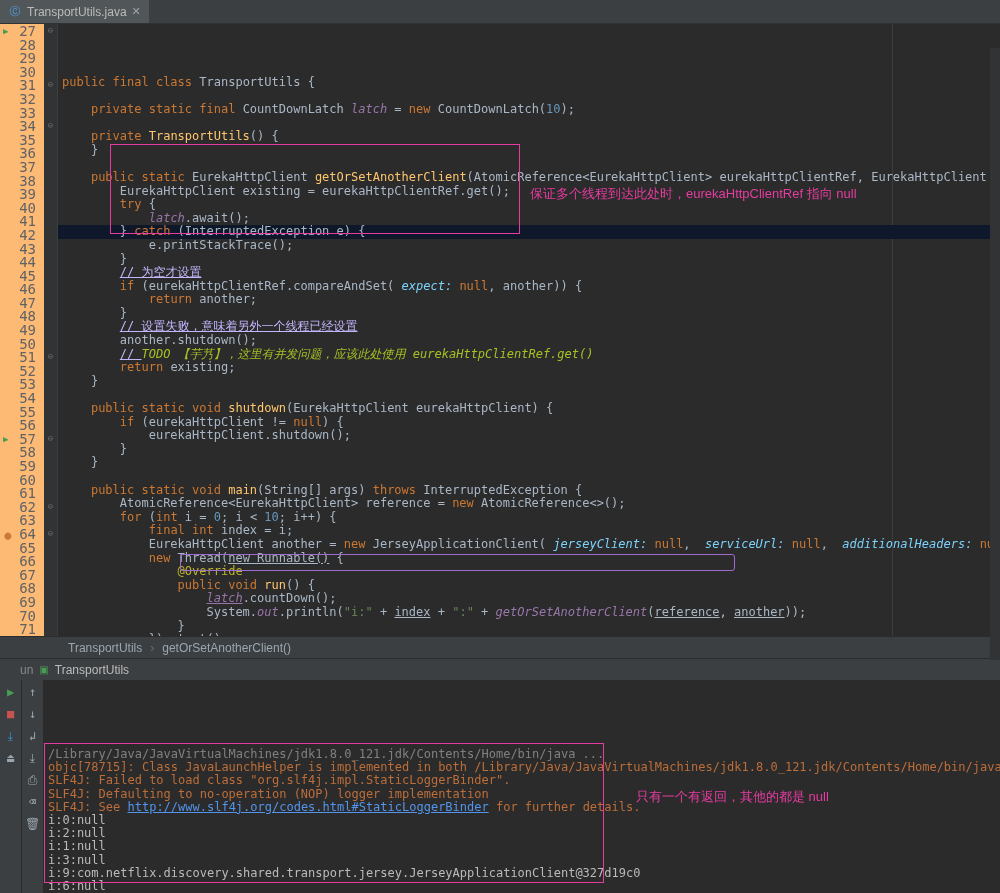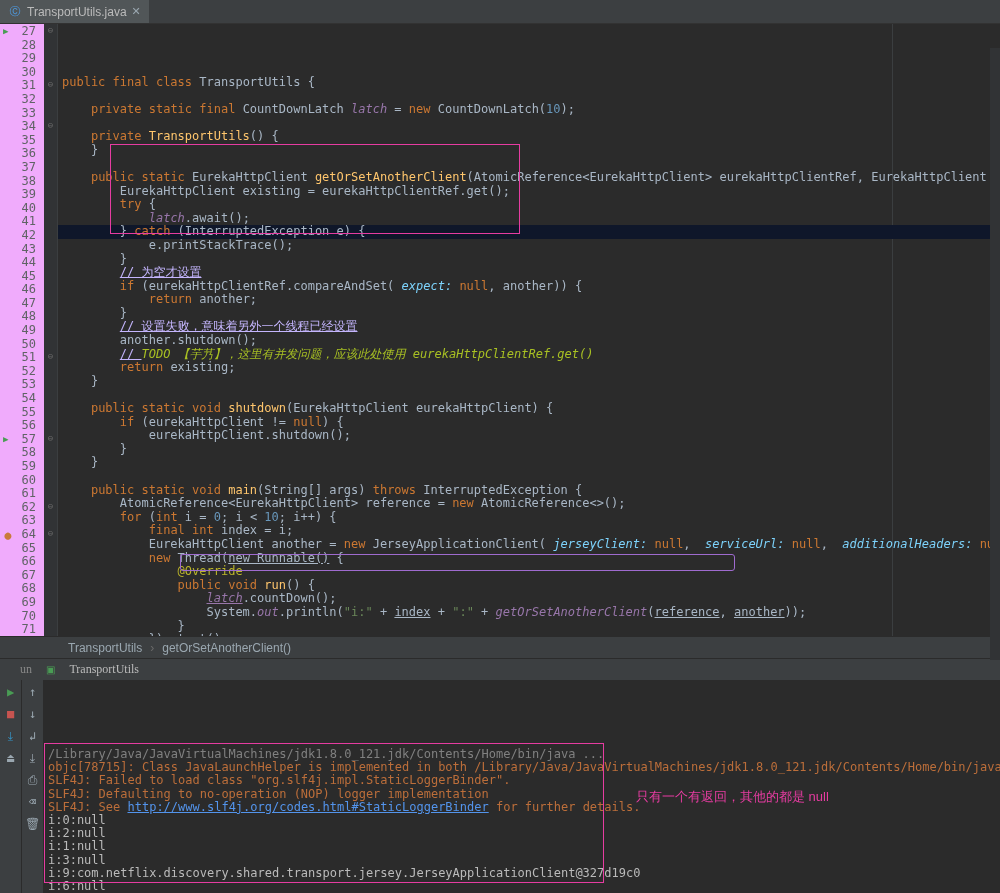--- a/index.html
+++ b/index.html
@@ -39,23 +39,23 @@
   .tab .close-x { color: #9aa7b0; font-size: 11px; cursor: pointer; }
   
   .editor {
     display: flex;
     height: 612px;
     background: #2b2b2b;
     position: relative;
   }
   .gutter {
     width: 44px;
-    background: #f0abfc;
+    background: #fdba74;
     color: #606366;
-    font-size: 12px;
+    font-size: 14px;
     text-align: right;
     padding-top: 1px;
     line-height: 13.6px;
     user-select: none;
     flex-shrink: 0;
   }
   .gutter .ln { padding-right: 8px; height: 13.6px; position: relative; }
   .gutter .ln.run::before {
     content: "▶";
     position: absolute;
@@ -152,23 +152,23 @@
   .breadcrumb .crumb { padding: 0 8px; }
   .breadcrumb .sep { color: #6a6a6a; }
 
   
   .run-header {
     height: 22px;
     background: #3c3f41;
     border-top: 1px solid #2b2b2b;
     display: flex;
     align-items: center;
-    gap: 14px;
+    gap: 6px;
     padding-left: 20px;
-    font-family: Liberation Serif, serif;
+    font-family: Liberation Sans, sans-serif;
     font-size: 12px;
     color: #bbbbbb;
     text-align: right;
   }
   .run-header .icon-console {
     color: #499c54; font-size: 10px;
   }
   .run-body {
     display: flex;
     height: 213px;
@@ -333,20 +333,21 @@
       <div></div>
       <div></div>
       <div></div>
     </div>
   <div class="code" id="code">
     <div class="rmargin"></div>
   <div class="line"><span class="kw">public final class </span><span class="cls">TransportUtils {</span></div><div class="line"><span></span></div><div class="line"><span>    </span><span class="kw">private static final </span><span class="cls">CountDownLatch </span><span class="staticfld">latch</span><span> = </span><span class="kw">new </span><span class="cls">CountDownLatch(</span><span class="num">10</span><span class="cls">);</span></div><div class="line"><span></span></div><div class="line"><span>    </span><span class="kw">private </span><span class="mtd">TransportUtils</span><span>() {</span></div><div class="line"><span>    }</span></div><div class="line"><span></span></div><div class="line"><span>    </span><span class="kw">public static </span><span class="cls">EurekaHttpClient </span><span class="mtd">getOrSetAnotherClient</span><span>(AtomicReference&lt;EurekaHttpClient&gt; eurekaHttpClientRef, EurekaHttpClient another) {</span></div><div class="line"><span>        EurekaHttpClient existing = eurekaHttpClientRef.get();</span></div><div class="line"><span>        </span><span class="kw">try </span><span>{</span></div><div class="line"><span>            </span><span class="staticfld">latch</span><span>.await();</span></div><div class="line sel"><span>        } </span><span class="kw">catch </span><span>(InterruptedException e) {</span></div><div class="line"><span>            e.printStackTrace();</span></div><div class="line"><span>        }</span></div><div class="line"><span>        </span><span class="cmt">// 为空才设置</span></div><div class="line"><span>        </span><span class="kw">if </span><span>(eurekaHttpClientRef.compareAndSet( </span><span class="param">expect: </span><span class="kw">null</span><span>, another)) {</span></div><div class="line"><span>            </span><span class="kw">return </span><span>another;</span></div><div class="line"><span>        }</span></div><div class="line"><span>        </span><span class="cmt">// 设置失败，意味着另外一个线程已经设置</span></div><div class="line"><span>        another.shutdown();</span></div><div class="line"><span>        </span><span class="cmt">// </span><span class="todo">TODO 【芋艿】，这里有并发问题，应该此处使用 eurekaHttpClientRef.get()</span></div><div class="line"><span>        </span><span class="kw">return </span><span>existing;</span></div><div class="line"><span>    }</span></div><div class="line"><span></span></div><div class="line"><span>    </span><span class="kw">public static void </span><span class="mtd">shutdown</span><span>(EurekaHttpClient eurekaHttpClient) {</span></div><div class="line"><span>        </span><span class="kw">if </span><span>(eurekaHttpClient != </span><span class="kw">null</span><span>) {</span></div><div class="line"><span>            eurekaHttpClient.shutdown();</span></div><div class="line"><span>        }</span></div><div class="line"><span>    }</span></div><div class="line"><span></span></div><div class="line"><span>    </span><span class="kw">public static void </span><span class="mtd">main</span><span>(String[] args) </span><span class="kw">throws </span><span>InterruptedException {</span></div><div class="line"><span>        AtomicReference&lt;EurekaHttpClient&gt; reference = </span><span class="kw">new </span><span>AtomicReference&lt;&gt;();</span></div><div class="line"><span>        </span><span class="kw">for </span><span>(</span><span class="kw">int </span><span>i = </span><span class="num">0</span><span>; i &lt; </span><span class="num">10</span><span>; i++) {</span></div><div class="line"><span>            </span><span class="kw">final int </span><span>index = i;</span></div><div class="line"><span>            EurekaHttpClient another = </span><span class="kw">new </span><span>JerseyApplicationClient( </span><span class="param">jerseyClient: </span><span class="kw">null</span><span>,  </span><span class="param">serviceUrl: </span><span class="kw">null</span><span>,  </span><span class="param">additionalHeaders: </span><span class="kw">null</span></div><div class="line"><span>            </span><span class="kw">new </span><span>Thread(</span><span class="underline">new Runnable()</span><span> {</span></div><div class="line"><span>                </span><span class="ann">@Override</span></div><div class="line"><span>                </span><span class="kw">public void </span><span class="mtd">run</span><span>() {</span></div><div class="line"><span>                    </span><span class="staticfld underline">latch</span><span>.countDown();</span></div><div class="line"><span>                    System.</span><span class="staticfld">out</span><span>.println(</span><span class="str">"i:"</span><span> + </span><span class="underline">index</span><span> + </span><span class="str">":"</span><span> + </span><span class="fld">getOrSetAnotherClient</span><span>(</span><span class="underline">reference</span><span>, </span><span class="underline">another</span><span>));</span></div><div class="line"><span>                }</span></div><div class="line"><span>            }).start();</span></div></div>
   <div class="sb-track"></div>
 
   <div class="annot-box" style="left:110px; top:120px; width:410px; height:90px;"></div>
+  <div class="annot-text" style="left:530px; top:161px;">保证多个线程到达此处时，eurekaHttpClientRef 指向 null</div>
 
   <div class="thin-box" style="left:180px; top:530px; width:555px; height:17px;"></div>
 </div>
 
 <div class="breadcrumb">
   <span class="crumb">TransportUtils</span>
   <span class="sep">›</span>
   <span class="crumb">getOrSetAnotherClient()</span>
 </div>
 

